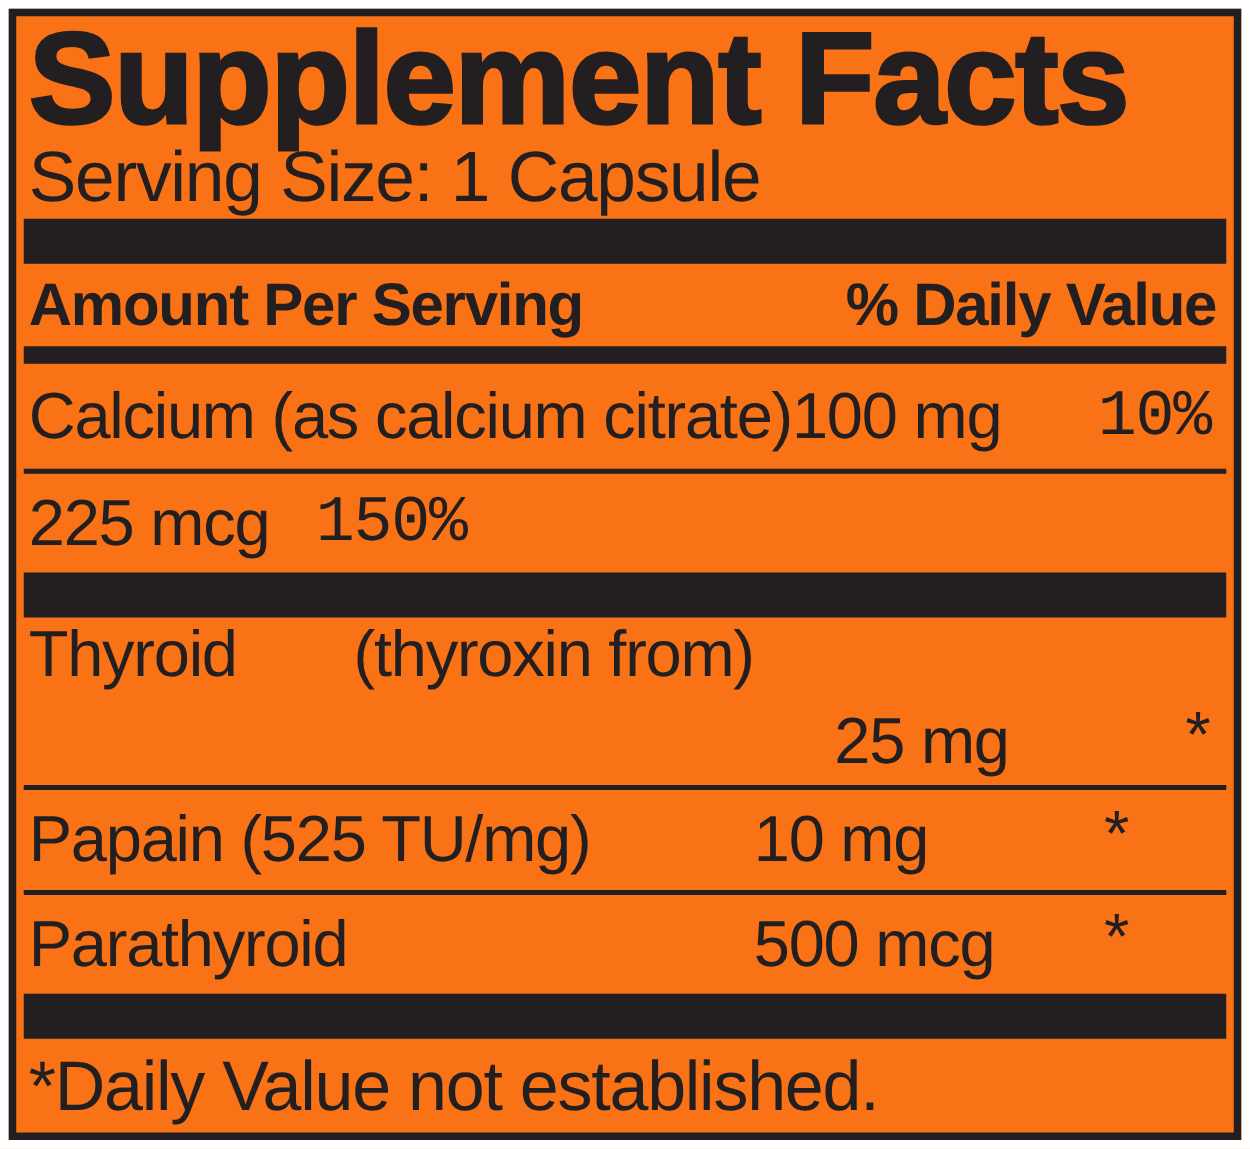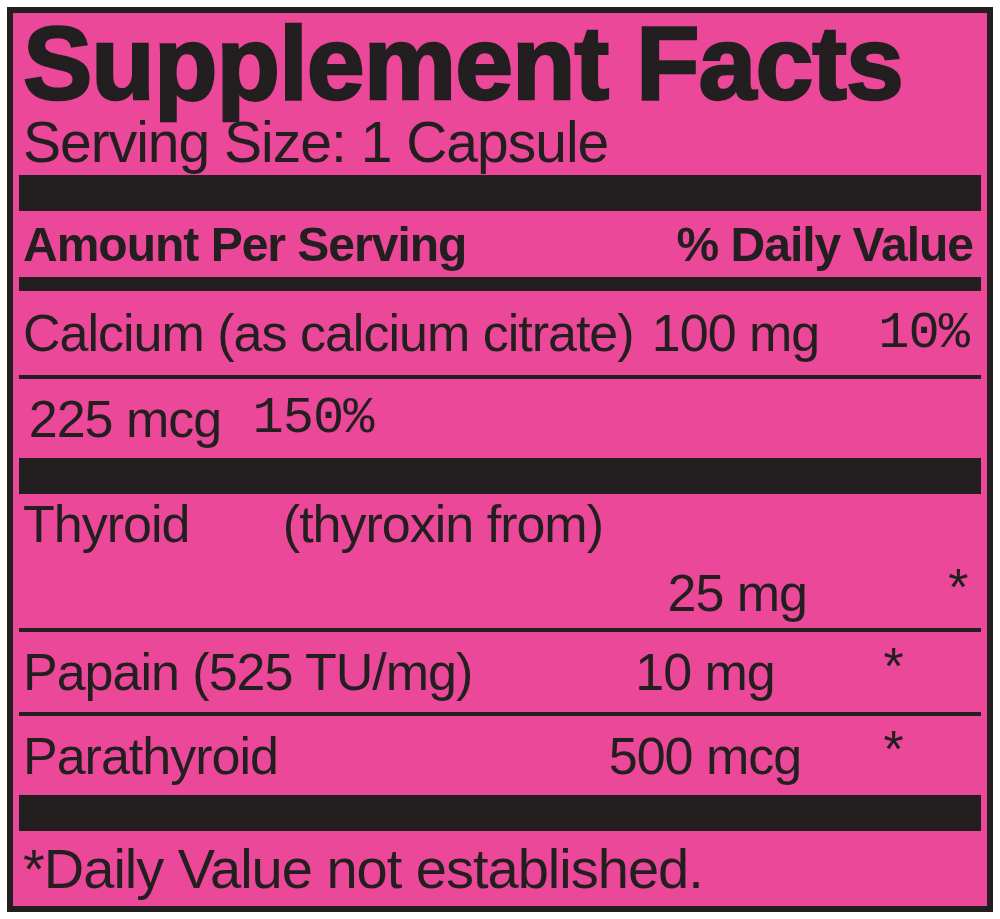--- a/index.html
+++ b/index.html
@@ -13,21 +13,21 @@
     overflow: hidden;
   }
   .label-panel {
     position: absolute;
     left: 7px;
     top: 7px;
     width: 974px;
     height: 893px;
     border: 6px solid #231f20;
     box-sizing: content-box;
-    background: #ec4899;
+    background: #f97316;
   }
   .inner {
     height: 100%;
     padding: 0 6px;
     box-sizing: border-box;
     display: flex;
     flex-direction: column;
   }
   .title-row {
     height: 100px;
@@ -84,21 +84,21 @@
     display: flex;
     align-items: center;
     padding-left: 4px;
     font-size: 52px;
     letter-spacing: -1px;
     white-space: nowrap;
   }
   .nutrient-row .name { flex: 1; }
   .nutrient-row .amount {
     width: 204px;
-    text-align: center;
+    text-align: left;
     padding-right: 6px;
     flex: 0 0 auto;
   }
   .nutrient-row .dv {
     width: 160px;
     text-align: center;
     padding-right: 8px;
     flex: 0 0 auto;
     font-family: Liberation Mono, monospace;
   }

